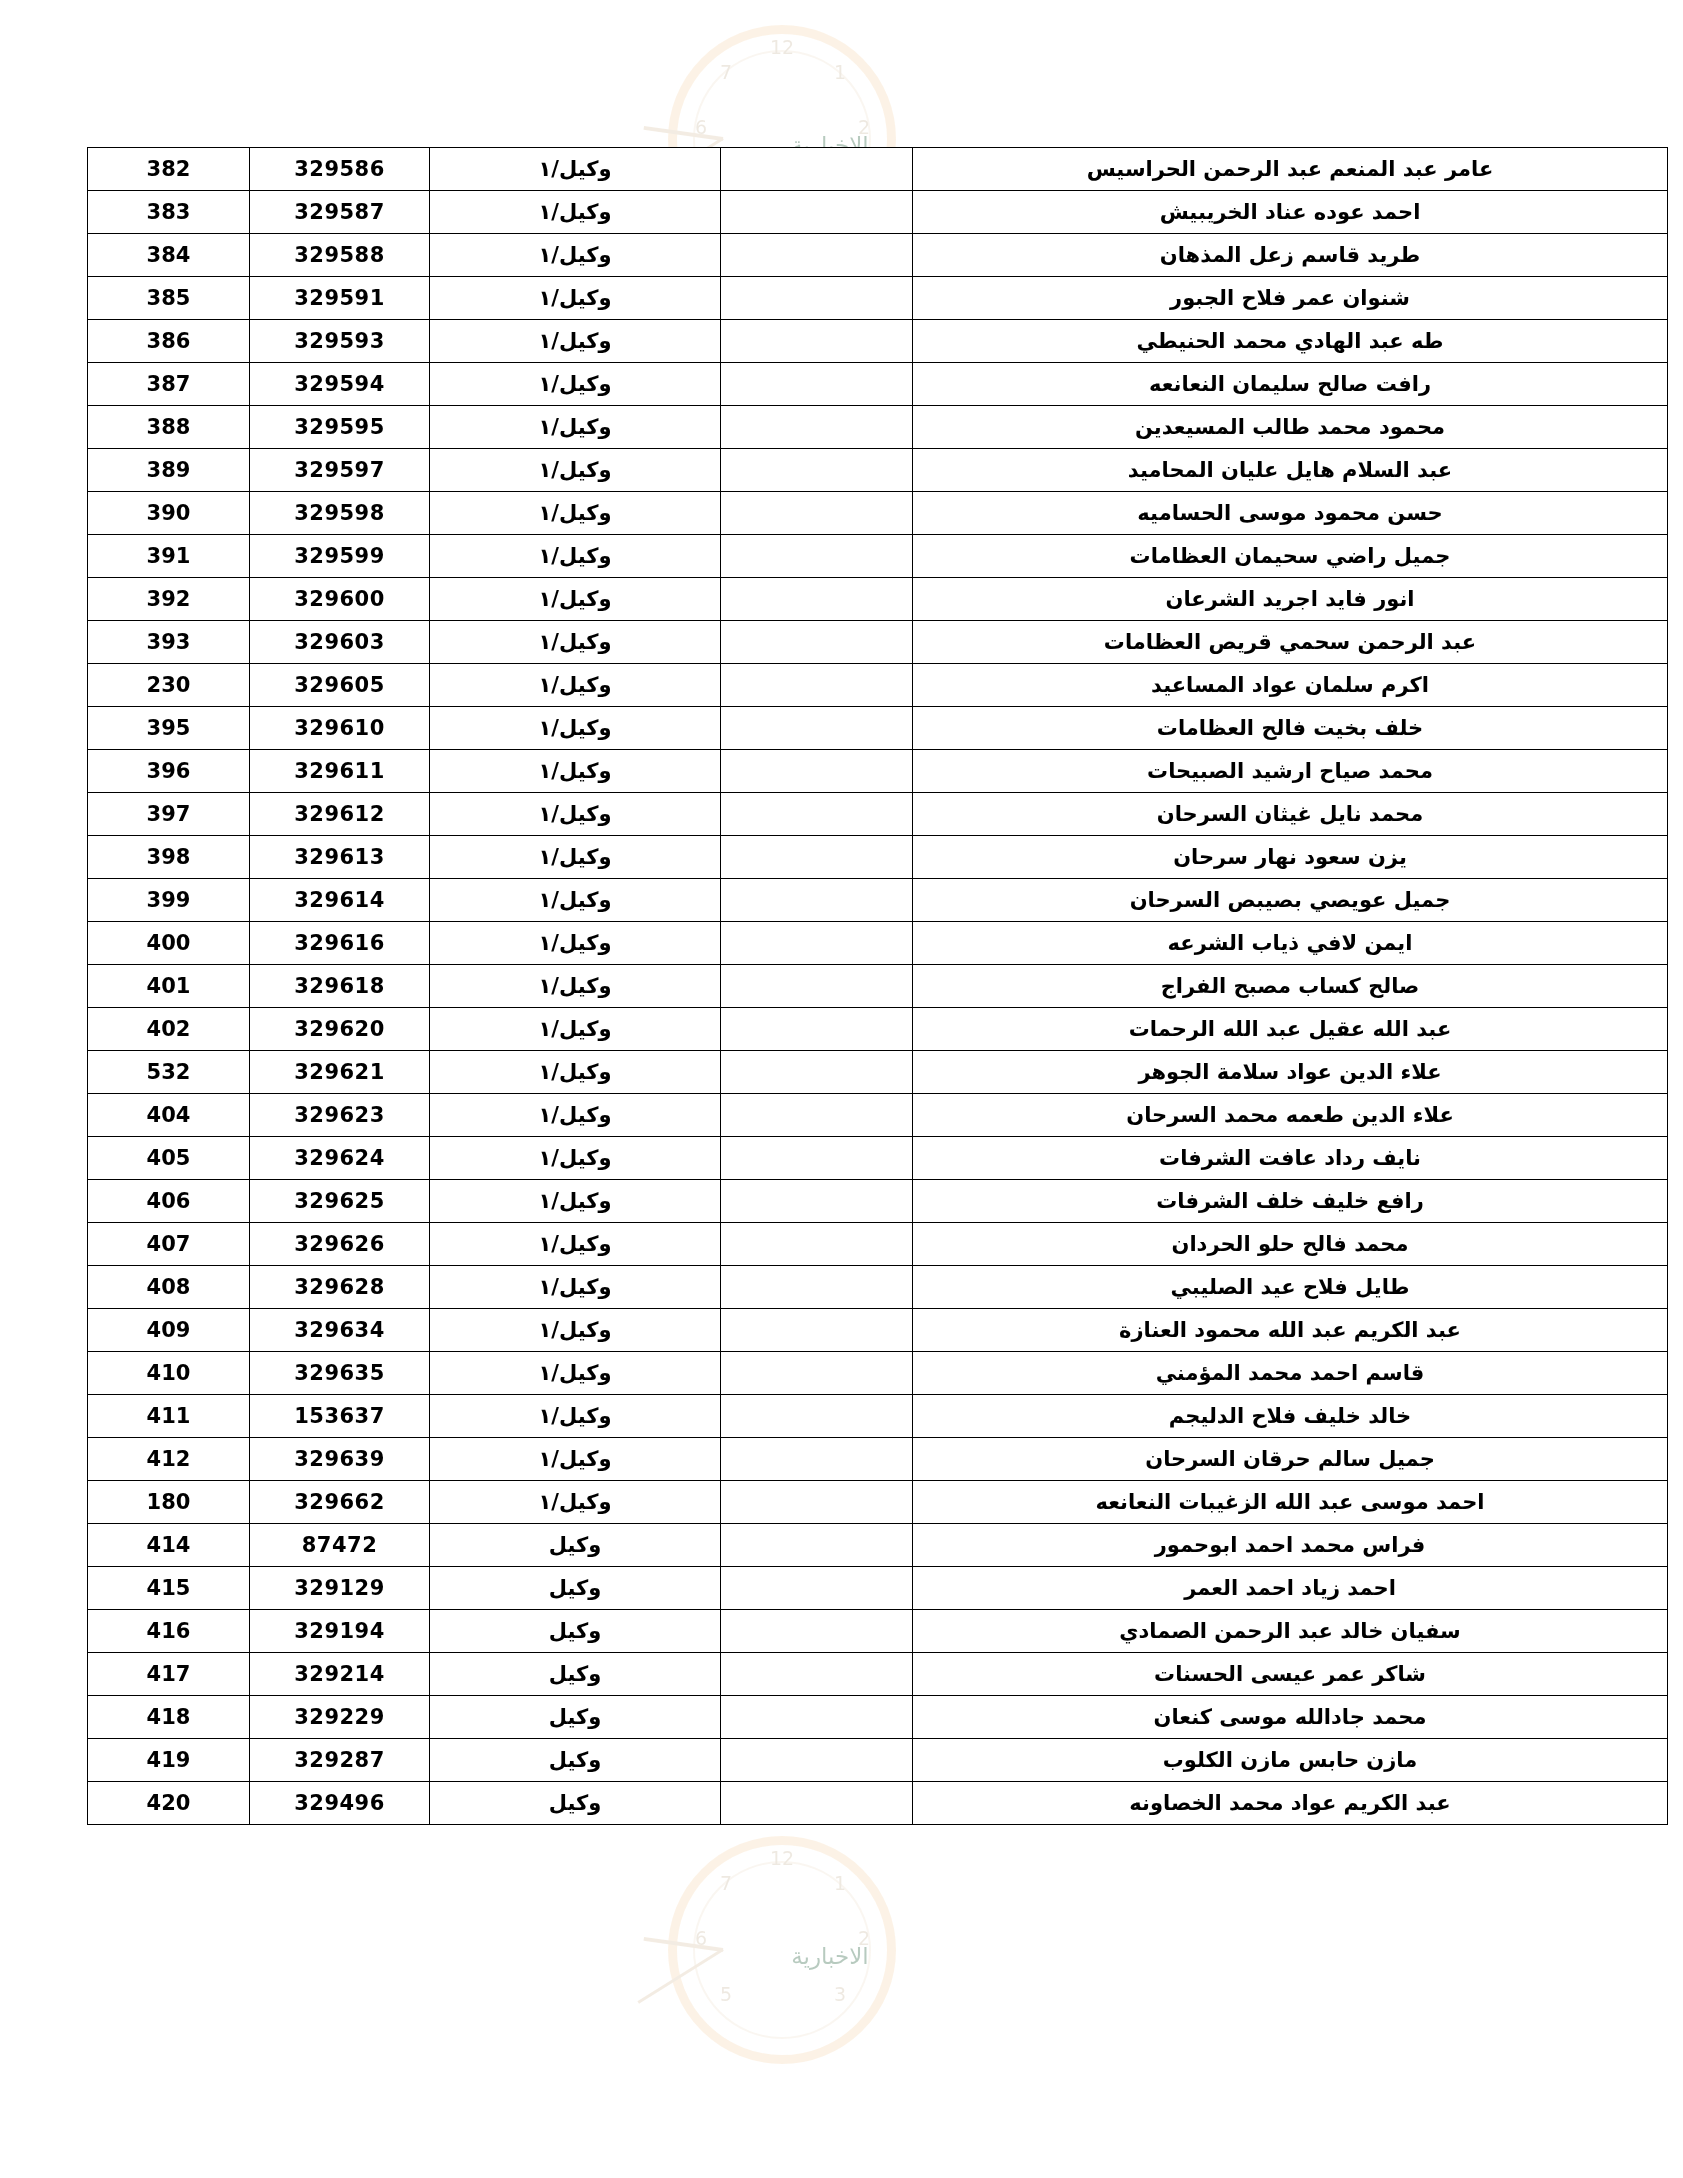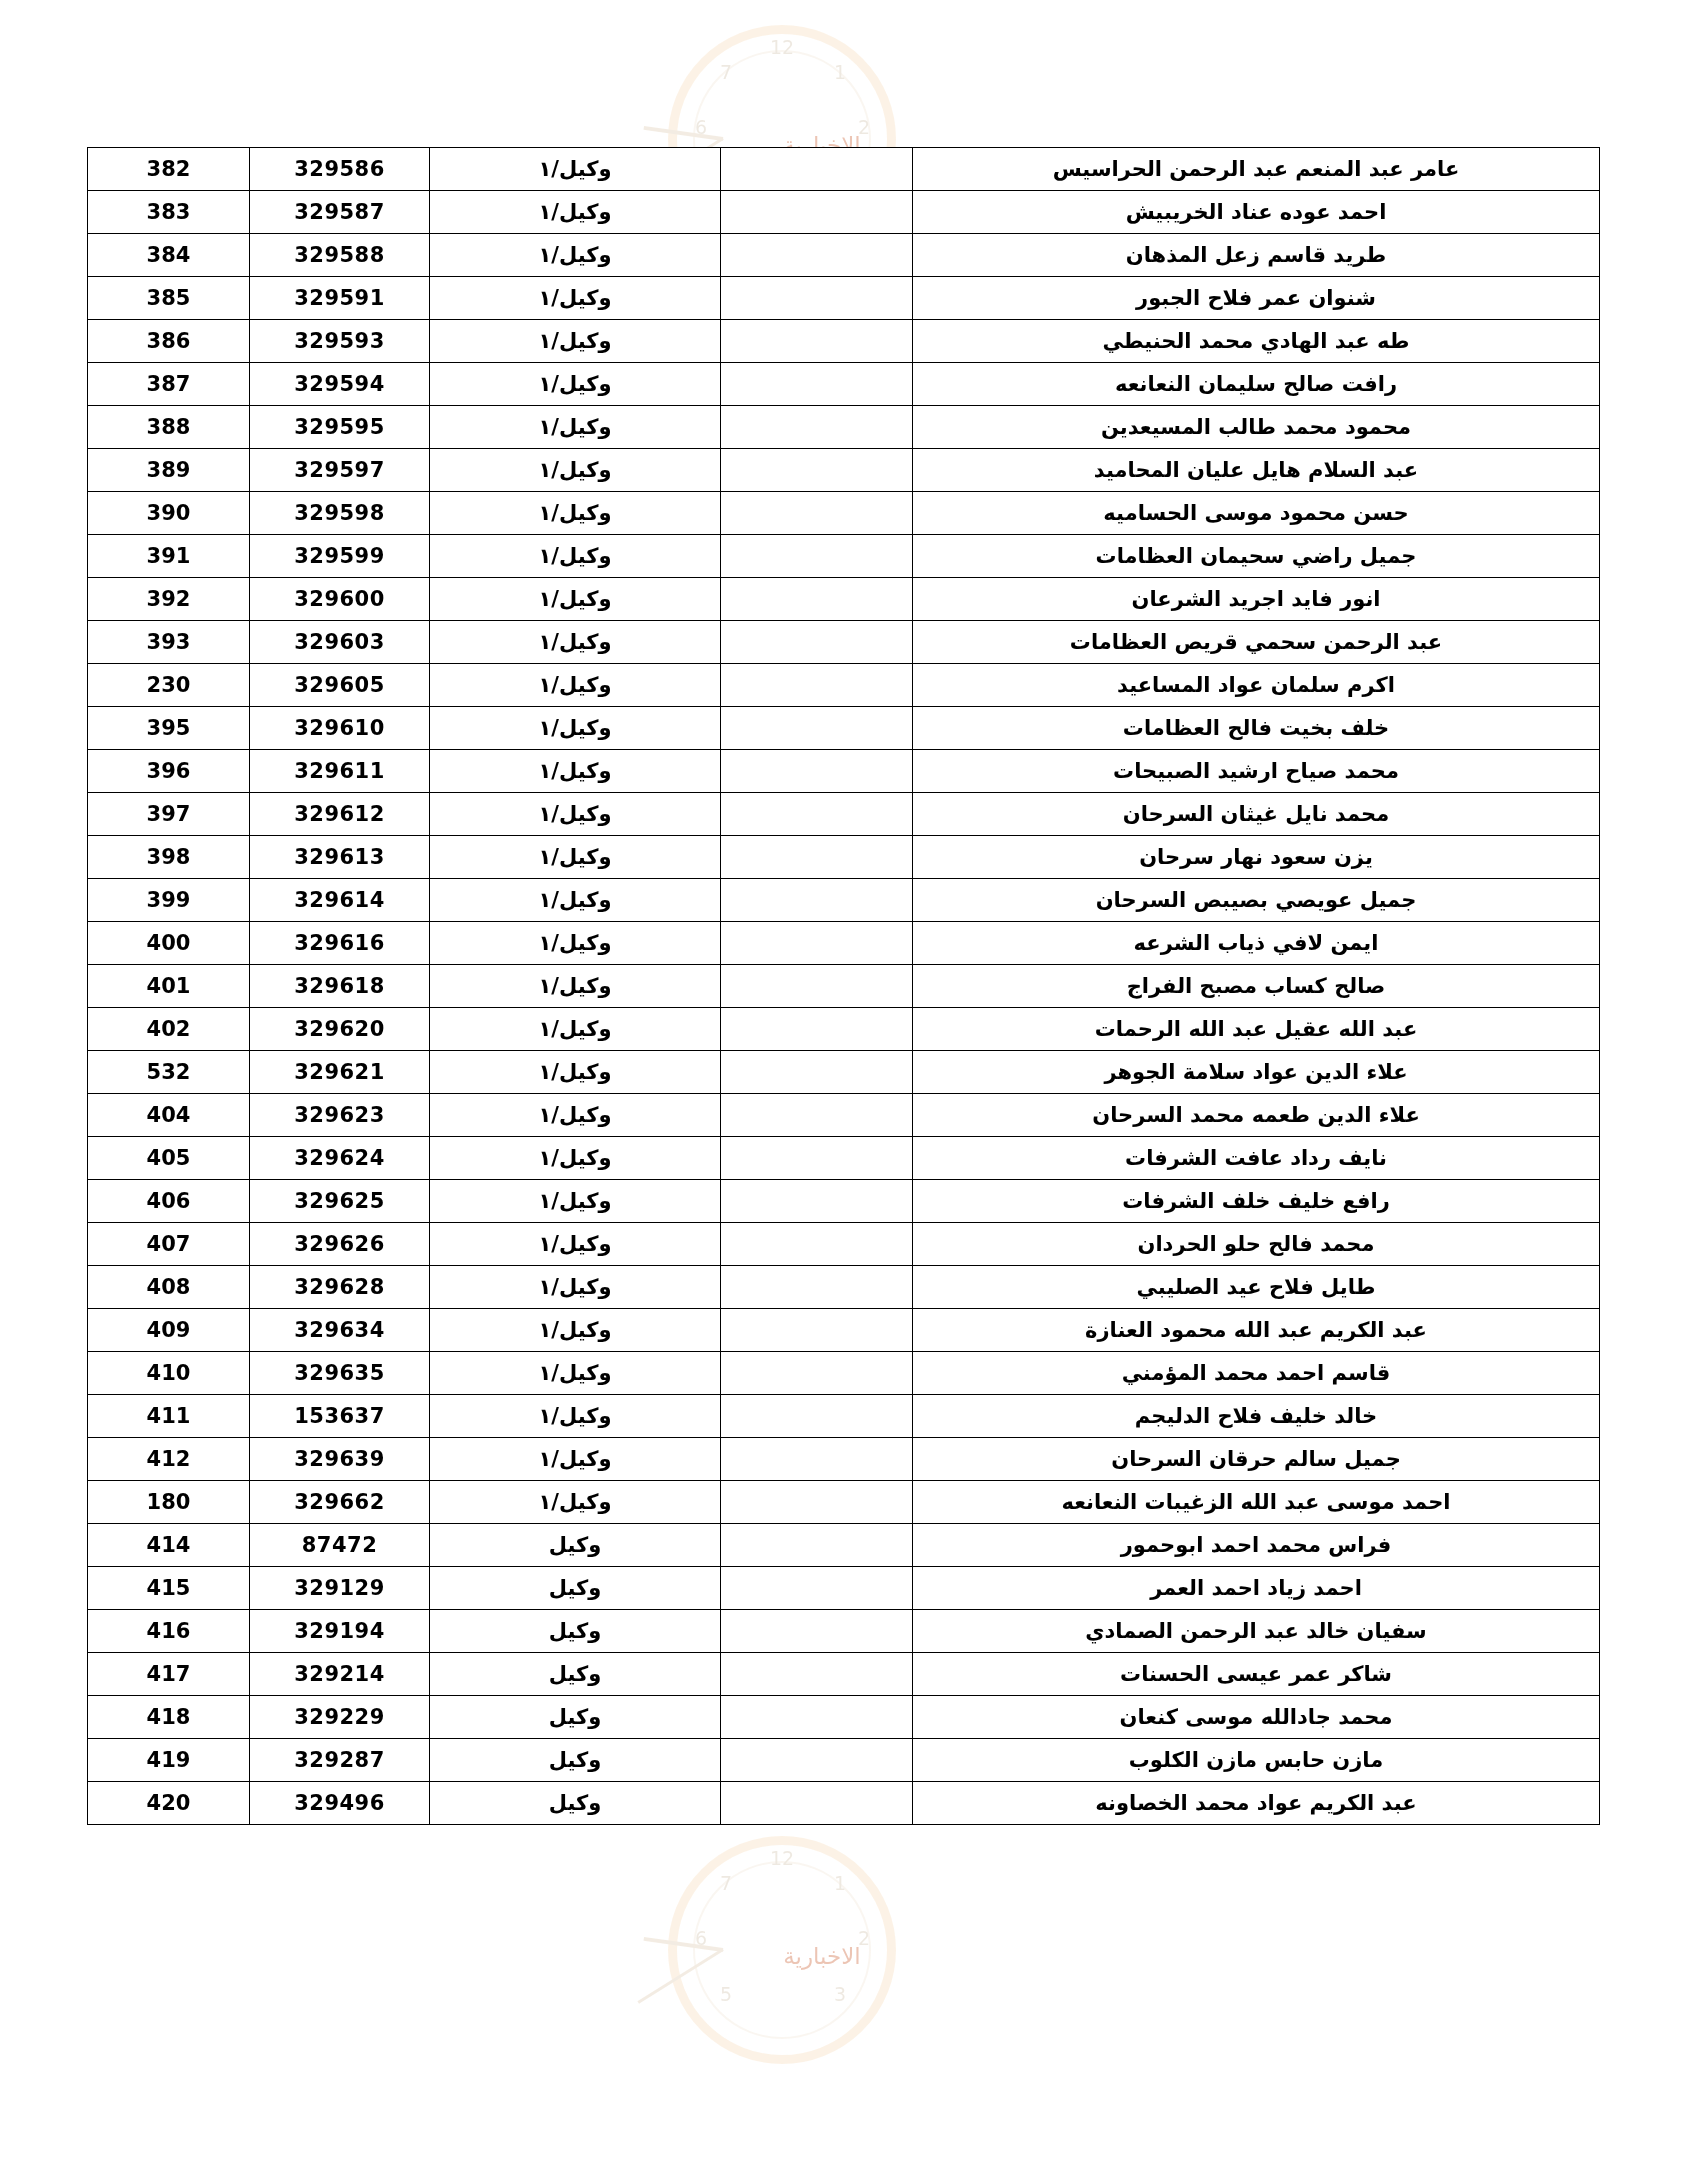--- a/index.html
+++ b/index.html
@@ -65,26 +65,26 @@
     width: 426px;
     text-align: center;
     font-size: 57px;
     color: #d8dde6;
     font-weight: bold;
     letter-spacing: -2px;
     font-family: "DejaVu Sans", sans-serif;
   }
   .wm .txt-sm {
     position: absolute;
-    left: 0;
+    left: 8px;
     top: 107px;
     width: 426px;
     text-align: center;
     font-size: 23px;
-    color: #c2410c;
+    color: #14532d;
     font-family: "DejaVu Sans", sans-serif;
   }
 
   
   .sheet {
     position: absolute;
     left: 0; top: 0;
     width: 1683px;
     height: 2178px;
     z-index: 2;
@@ -103,21 +103,21 @@
     padding: 0 6px;
     font-size: 21px;
     color: #000000;
     text-align: center;
     vertical-align: middle;
     background: #ffffff;
     box-sizing: border-box;
     white-space: nowrap;
     overflow: hidden;
   }
-  td.c-name   { width: 687px; font-weight: bold; }
+  td.c-name   { width: 755px; font-weight: bold; }
   td.c-blank  { width: 192px; }
   td.c-rank   { width: 291px; font-weight: bold; }
   td.c-num    { width: 180px; font-weight: bold; letter-spacing: 0.5px; }
   td.c-idx    {
     width: 162px;
     background: #4778c4;
     color: #ffffff;
     font-weight: bold;
     font-size: 25px;
     border: 1px solid #ffffff;

